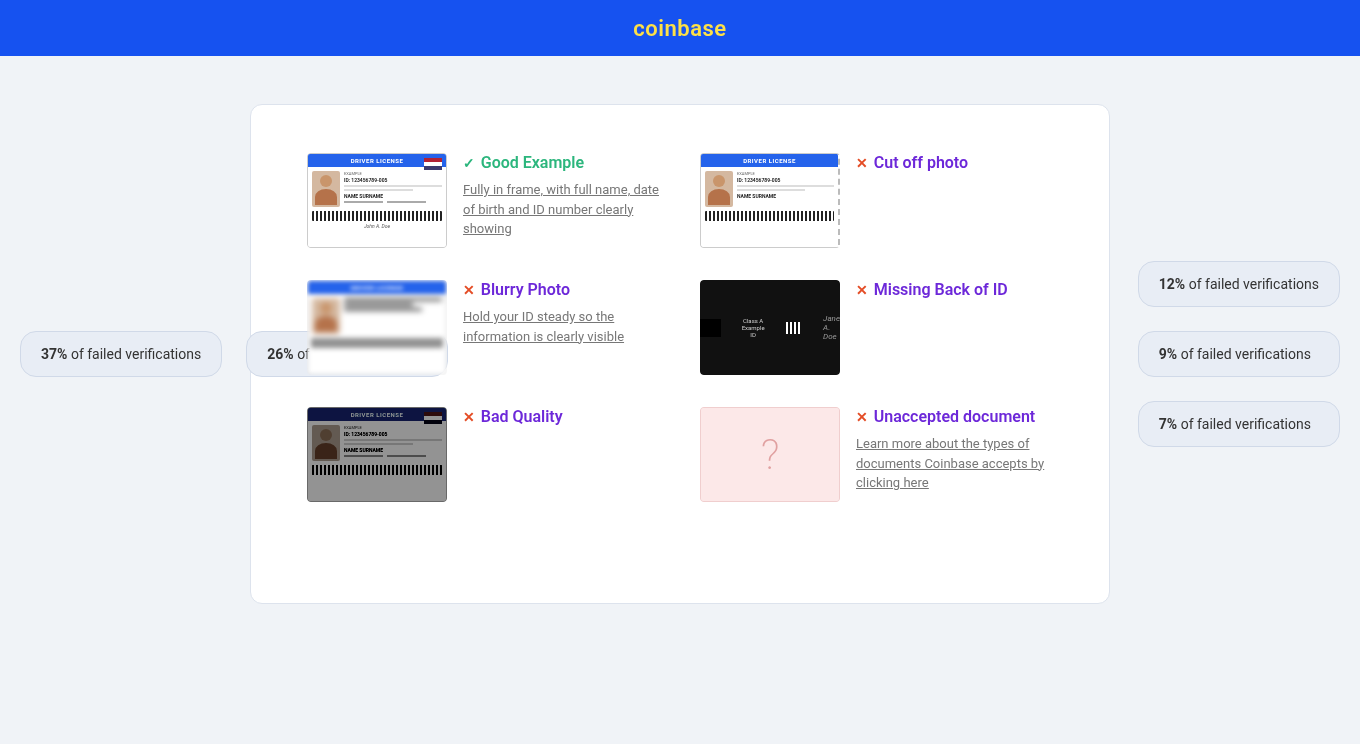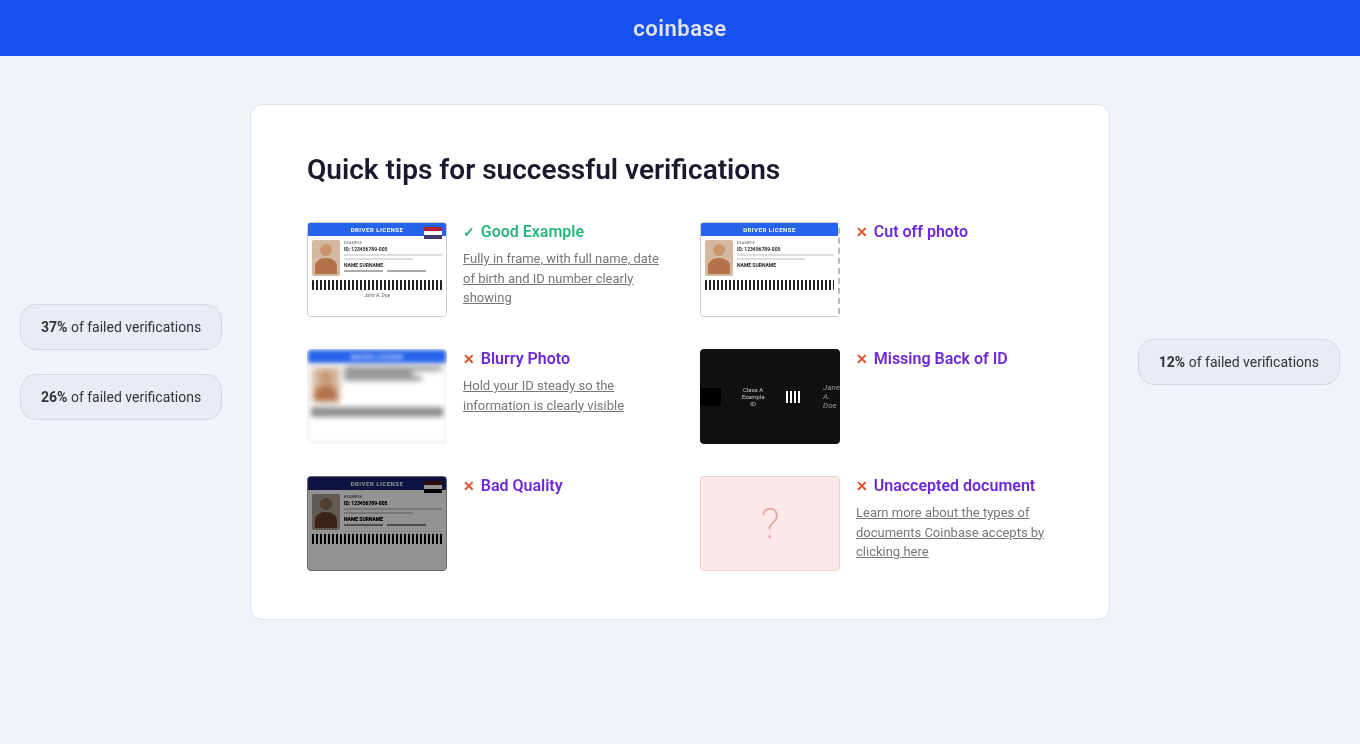--- a/index.html
+++ b/index.html
@@ -12,21 +12,21 @@
 
     
     .header {
       background: #1652f0;
       height: 56px;
       display: flex;
       align-items: center;
       justify-content: center;
     }
     .header-logo {
-      color: #e5e5e5;
+      color: #fde047;
       font-size: 22px;
       font-weight: 600;
       letter-spacing: 0.5px;
     }
 
     
     .page-body {
       display: flex;
       align-items: center;
       justify-content: center;
@@ -34,21 +34,21 @@
       position: relative;
     }
 
     
     .side-badges-left {
       position: absolute;
       left: 20px;
       top: 50%;
       transform: translateY(-50%);
       display: flex;
-      flex-direction: column;
+      flex-direction: row;
       gap: 24px;
     }
     .side-badges-right {
       position: absolute;
       right: 20px;
       top: 50%;
       transform: translateY(-50%);
       display: flex;
       flex-direction: column;
       gap: 24px;
@@ -240,21 +240,20 @@
       <strong>37%</strong>
       <span>of failed verifications</span>
     </div>
     <div class="side-badge">
       <strong>26%</strong>
       <span>of failed verifications</span>
     </div>
   </div>
 
   <div class="main-card">
-    <h1 class="card-title">Quick tips for successful verifications</h1>
 
     <div class="tips-grid">
 
       <div class="tip-item">
         <div class="tip-image">
           <div class="id-card">
             <div class="id-header">DRIVER LICENSE</div>
             <div class="id-body">
               <div class="id-photo">
                 <div class="id-photo-head"></div>
@@ -410,15 +409,23 @@
       </div>
 
     </div>
   </div>
 
   <div class="side-badges-right">
     <div class="side-badge">
       <strong>12%</strong>
       <span>of failed verifications</span>
     </div>
+    <div class="side-badge">
+      <strong>9%</strong>
+      <span>of failed verifications</span>
+    </div>
+    <div class="side-badge">
+      <strong>7%</strong>
+      <span>of failed verifications</span>
+    </div>
   </div>
 
 </div>
 
 </body></html>

